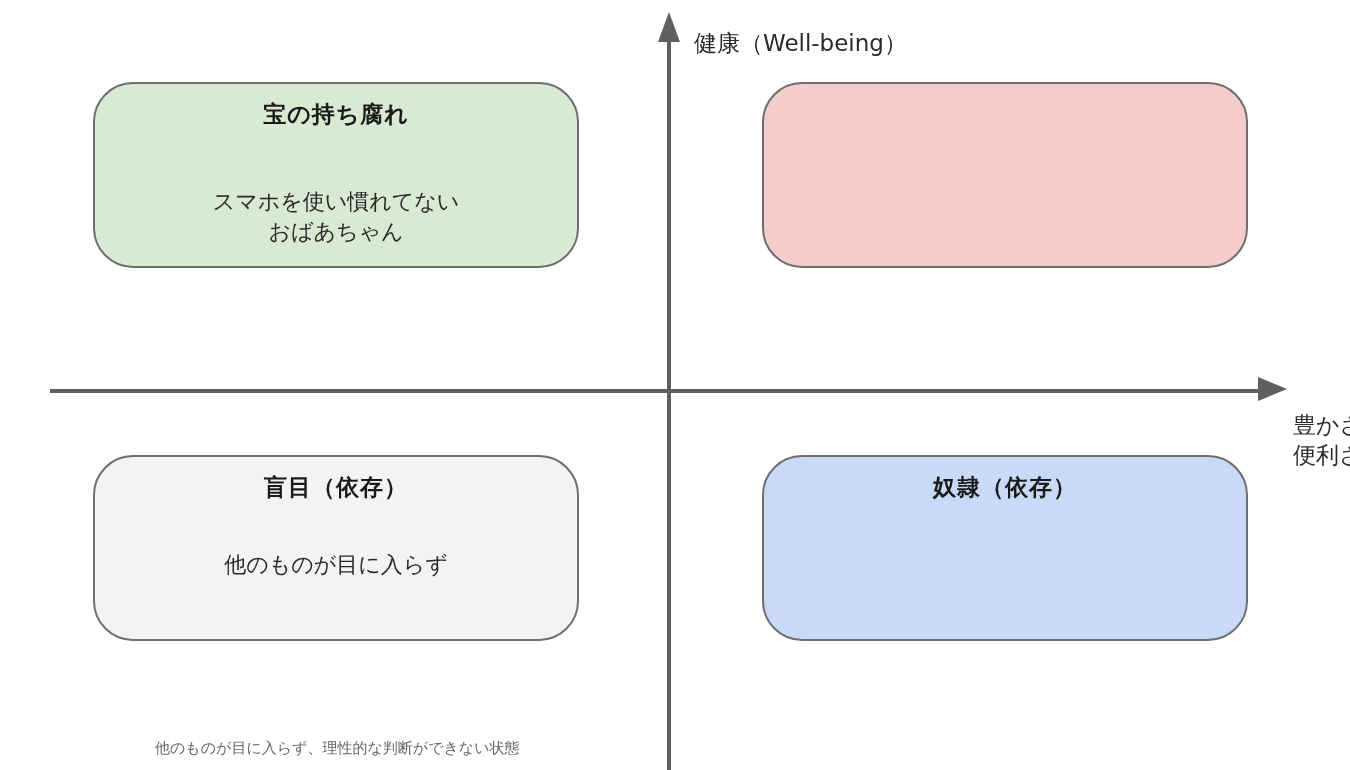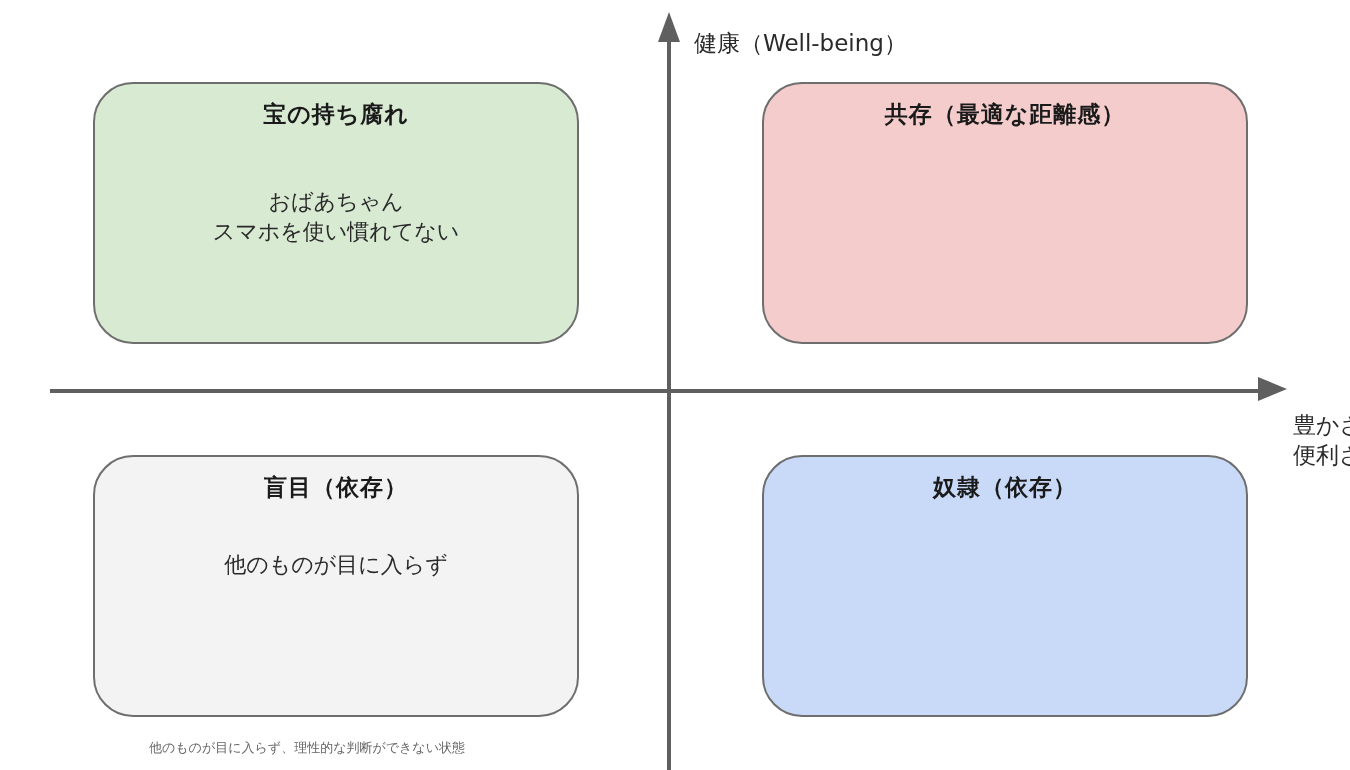--- a/index.html
+++ b/index.html
@@ -33,21 +33,21 @@
     }
     .x-label {
       left: 1293px;
       top: 410px;
       line-height: 30px;
     }
     .x-label span { display: block; }
     .quad {
       position: absolute;
       width: 486px;
-      height: 262px;
+      height: 186px;
       box-sizing: border-box;
       border: 2px solid #6e6e6e;
       border-radius: 40px;
       text-align: center;
     }
     .quad .q-title {
       position: absolute;
       left: 0; right: 0;
       top: 15px;
       font-size: 23px;
@@ -64,23 +64,23 @@
       color: #2a2a2a;
     }
     .quad .q-body span { display: block; white-space: nowrap; }
     #q-tl { left: 93px;  top: 82px;  }
     #q-tr { left: 762px; top: 82px;  }
     #q-bl { left: 93px;  top: 455px; }
     #q-br { left: 762px; top: 455px; }
     #q-bl .q-body, #q-br .q-body { top: 93px; }
     .note {
       position: absolute;
-      left: 149px;
+      left: 155px;
       top: 739px;
-      font-size: 13px;
+      font-size: 15px;
       color: #666666;
       white-space: nowrap;
     }
   </style>
 </head>
 <body>
 
 <svg class="axes" viewBox="0 0 1350 770" xmlns="http://www.w3.org/2000/svg">
 
   <line x1="50" y1="391" x2="1262" y2="391" stroke="#5f5f5f" stroke-width="4"></line>
@@ -92,27 +92,26 @@
 
 <div class="axis-label y-label">健康（Well-being）</div>
 <div class="axis-label x-label">
   <span>豊かさ</span>
   <span>便利さ</span>
 </div>
 
 <div class="quad" id="q-tl" style="background:#d9ead3;">
   <div class="q-title">宝の持ち腐れ</div>
   <div class="q-body">
+    <span>スマホを使い慣れてない</span>
     <span>おばあちゃん</span>
-    <span>スマホを使い慣れてない</span>
   </div>
 </div>
 
 <div class="quad" id="q-tr" style="background:#f4cccc;">
-  <div class="q-title">共存（最適な距離感）</div>
 </div>
 
 <div class="quad" id="q-bl" style="background:#f3f3f3;padding-left:25px;">
   <div class="q-title">盲目（依存）</div>
   <div class="q-body">
     <span>他のものが目に入らず</span>
   </div>
 </div>
 
 <div class="quad" id="q-br" style="background:#c9daf8;text-align:center;">

